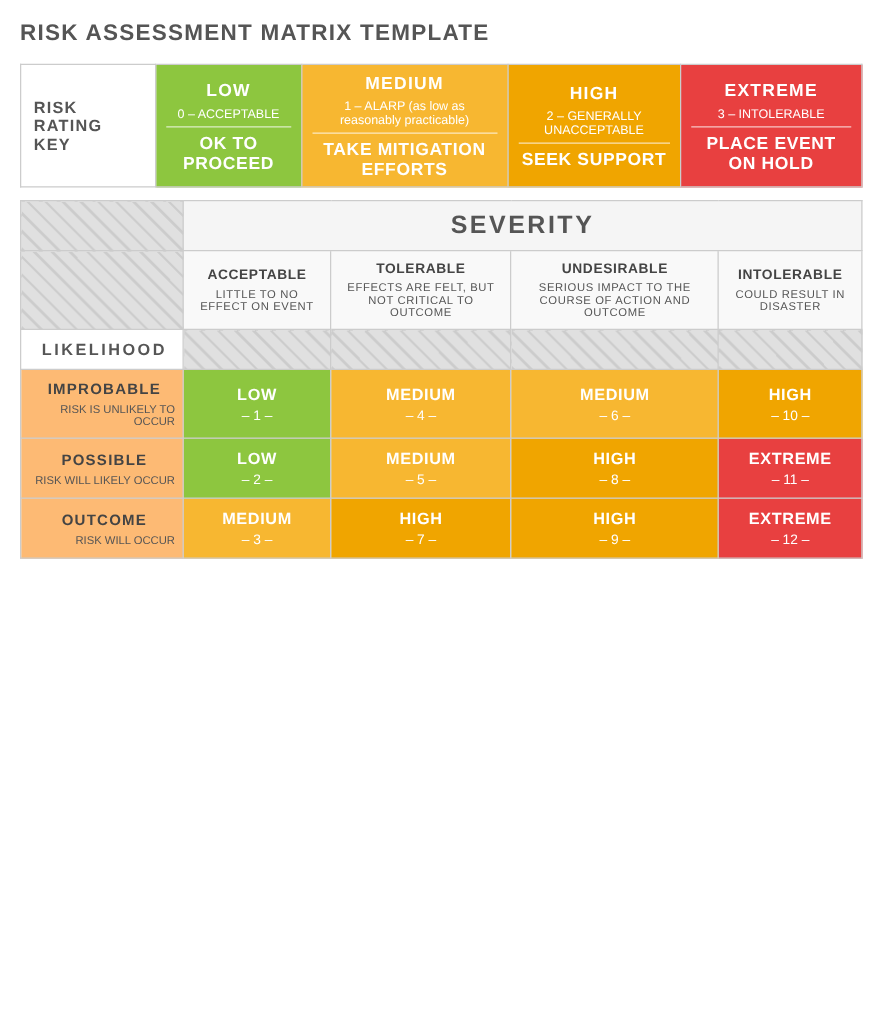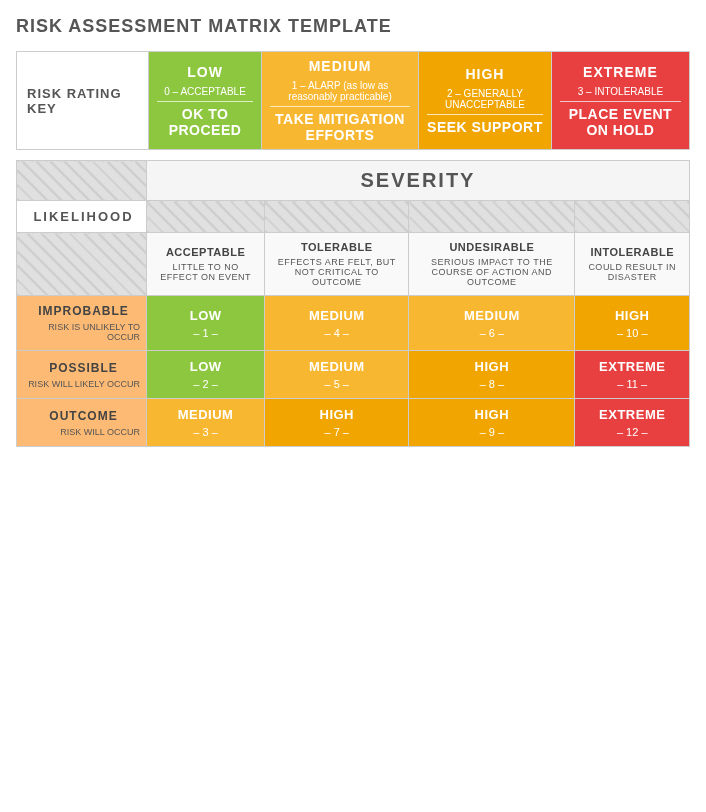--- a/index.html
+++ b/index.html
@@ -31,21 +31,21 @@
       padding: 6px 8px;
       text-align: center;
       vertical-align: middle;
     }
     .rk-label-cell {
       background: #fff;
       font-weight: bold;
       font-size: 13px;
       letter-spacing: 1px;
       color: #555;
-      width: 132px;
+      width: 108px;
       text-align: left !important;
       padding-left: 10px !important;
     }
     .rk-low { background: #8dc63f; color: #fff; }
     .rk-medium { background: #f7b731; color: #fff; }
     .rk-high { background: #f0a500; color: #fff; }
     .rk-extreme { background: #e84040; color: #fff; }
 
     .rk-header {
       font-weight: bold;
@@ -205,48 +205,48 @@
 
 <table class="matrix-table">
 
   <tbody>
       <tr>
     <td class="hatch" style="width:130px;"></td>
     <td colspan="4" class="severity-header">SEVERITY</td>
   </tr>
 
   <tr>
-    <td class="likelihood-header">LIKELIHOOD</td>
-    <td class="hatch"></td>
-    <td class="hatch"></td>
-    <td class="hatch"></td>
-    <td class="hatch"></td>
-  </tr>
-
-  <tr>
     <td class="hatch"></td>
     <td class="severity-col-header">
       <div>ACCEPTABLE</div>
       <div class="severity-col-sub">LITTLE TO NO EFFECT ON EVENT</div>
     </td>
     <td class="severity-col-header">
       <div>TOLERABLE</div>
       <div class="severity-col-sub">EFFECTS ARE FELT, BUT NOT CRITICAL TO OUTCOME</div>
     </td>
     <td class="severity-col-header">
       <div>UNDESIRABLE</div>
       <div class="severity-col-sub">SERIOUS IMPACT TO THE COURSE OF ACTION AND OUTCOME</div>
     </td>
     <td class="severity-col-header">
       <div>INTOLERABLE</div>
       <div class="severity-col-sub">COULD RESULT IN DISASTER</div>
     </td>
   </tr>
 
   <tr>
+    <td class="likelihood-header">LIKELIHOOD</td>
+    <td class="hatch"></td>
+    <td class="hatch"></td>
+    <td class="hatch"></td>
+    <td class="hatch"></td>
+  </tr>
+
+  <tr>
     <td class="likelihood-label">
       <div class="lh-main">IMPROBABLE</div>
       <div class="lh-sub">RISK IS UNLIKELY TO OCCUR</div>
     </td>
     <td class="cell-low">
       <div class="cell-label">LOW</div>
       <div class="cell-number">– 1 –</div>
     </td>
     <td class="cell-medium">
       <div class="cell-label">MEDIUM</div>

